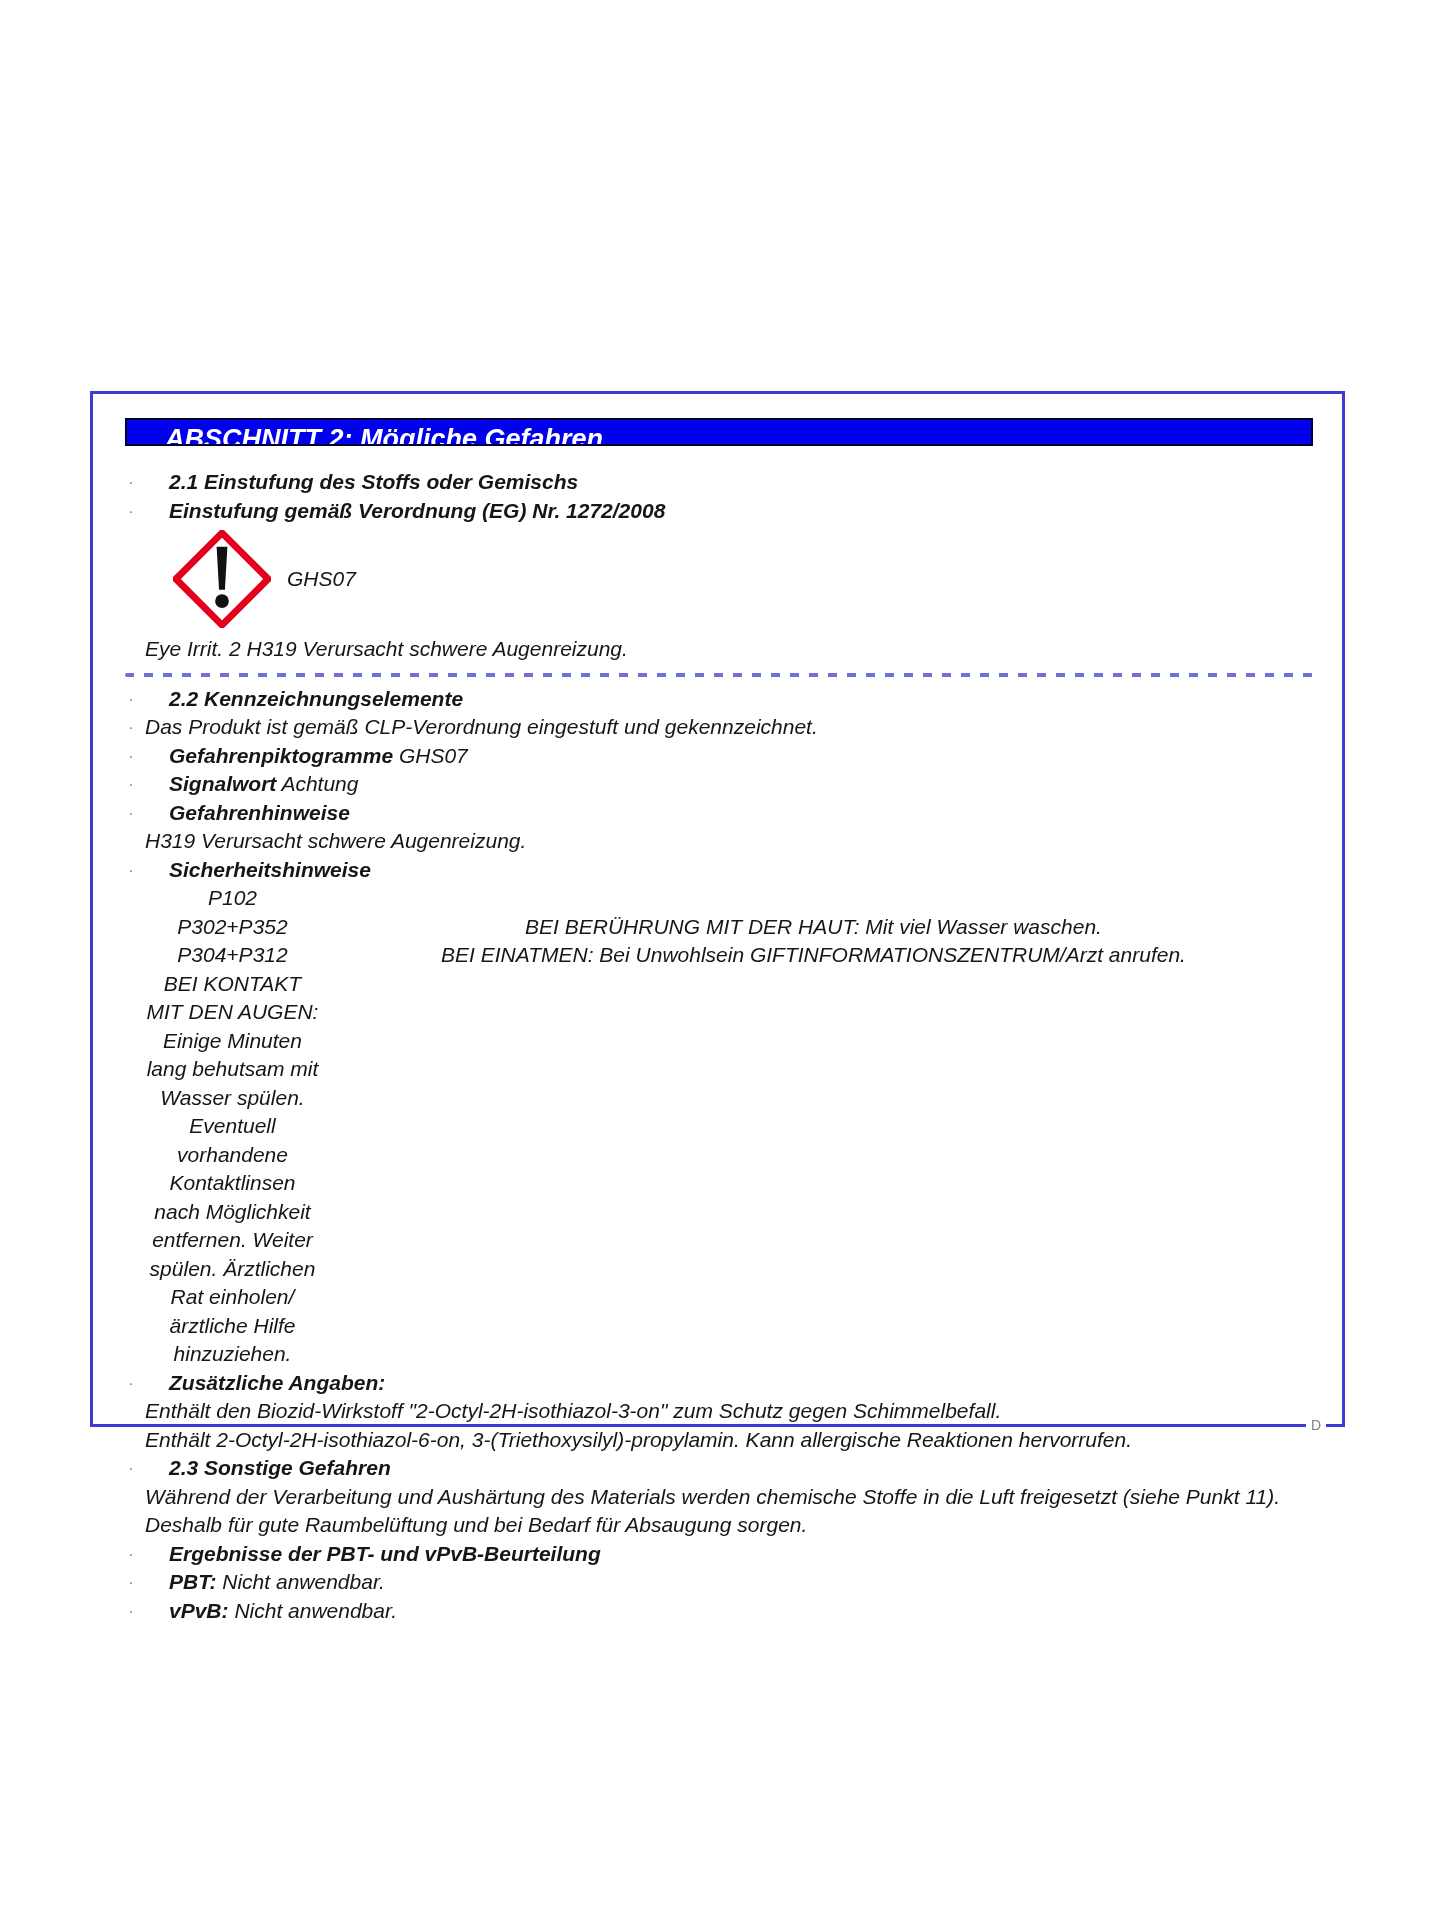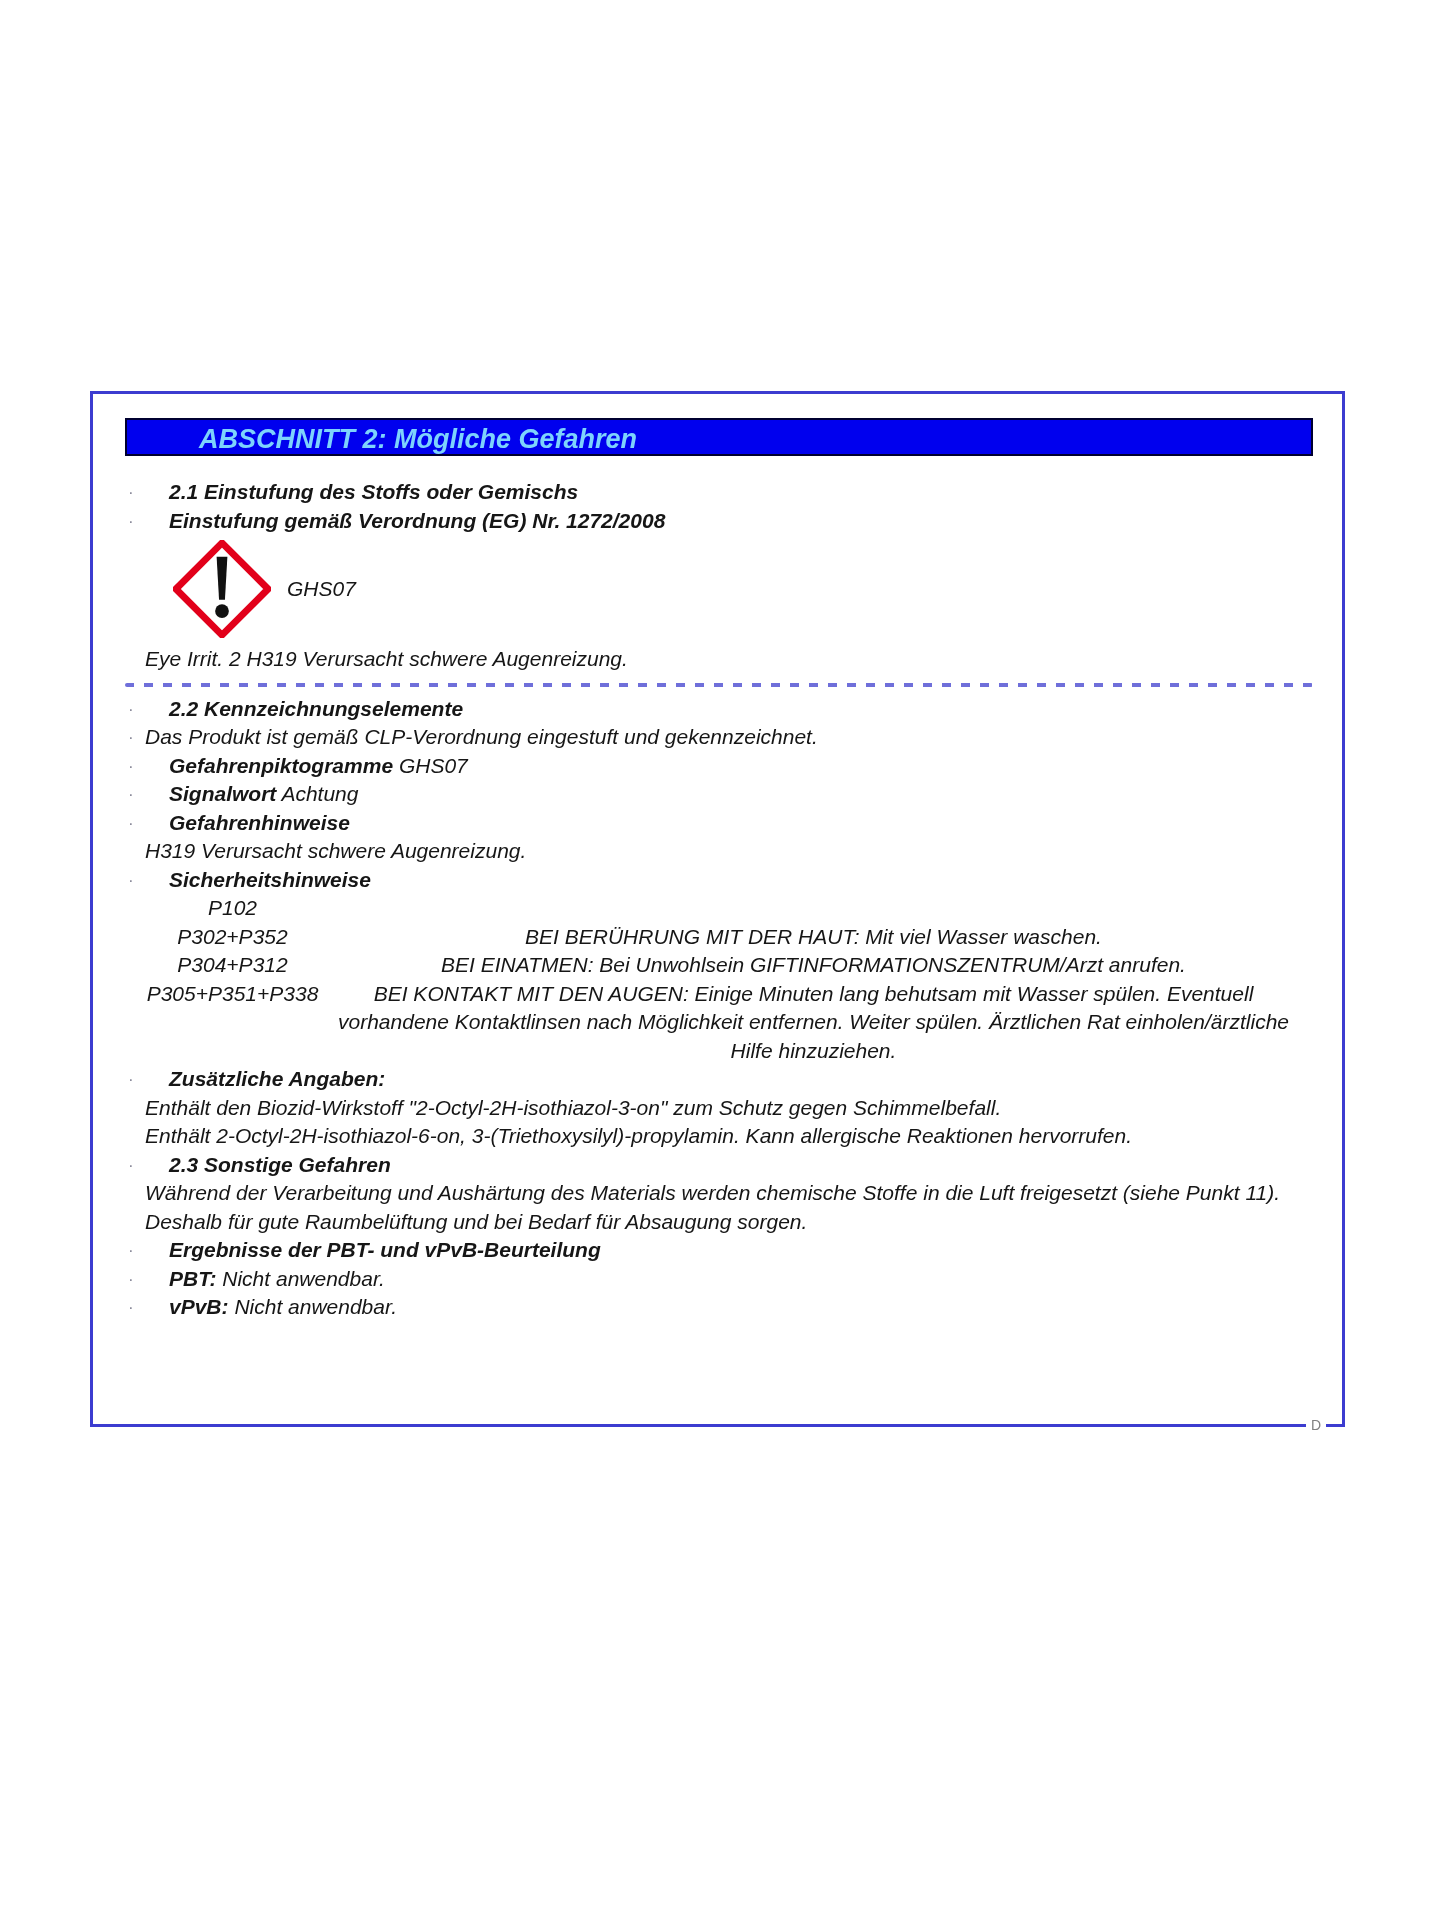--- a/index.html
+++ b/index.html
@@ -12,29 +12,29 @@
   }
   .section-box {
     position: absolute;
     left: 90px; top: 391px;
     width: 1255px; height: 1036px;
     border: 3px solid #3c3cd0;
     background: #ffffff;
   }
   .header-bar {
     margin: 24px 0 0 32px;
-    width: 1188px; height: 38px;
+    width: 1188px; height: 28px;
     background: #0000ee;
     border: 2px solid #000030;
-    color: #7dd3fc;
+    color: #ffffff;
     font-weight: bold;
     font-style: italic;
     font-size: 27px;
     line-height: 38px;
-    padding-left: 72px;
+    padding-left: 38px;
     overflow: hidden;
   }
   .content {
     margin: 22px 35px 0 52px;
     font-style: italic;
     font-size: 21px;
     line-height: 28.5px;
     color: #161616;
   }
   .row { position: relative; }
@@ -140,21 +140,20 @@
     </div>
     <div class="p-row">
       <span>P302+P352</span>
       <span>BEI BERÜHRUNG MIT DER HAUT: Mit viel Wasser waschen.</span>
     </div>
     <div class="p-row">
       <span>P304+P312</span>
       <span>BEI EINATMEN: Bei Unwohlsein GIFTINFORMATIONSZENTRUM/Arzt anrufen.</span>
     </div>
     <div class="p-row">
-      <span>P305+P351+P338</span>
       <span>BEI KONTAKT MIT DEN AUGEN: Einige Minuten lang behutsam mit Wasser spülen. Eventuell vorhandene Kontaktlinsen nach Möglichkeit entfernen. Weiter spülen. Ärztlichen Rat einholen/ärztliche Hilfe hinzuziehen.</span>
     </div>
 
     <div class="row">
       <span class="bullet">·</span>
       <span class="b">Zusätzliche Angaben:</span>
     </div>
 
     <div class="row">Enthält den Biozid-Wirkstoff "2-Octyl-2H-isothiazol-3-on" zum Schutz gegen Schimmelbefall.</div>
     <div class="row">Enthält 2-Octyl-2H-isothiazol-6-on, 3-(Triethoxysilyl)-propylamin. Kann allergische Reaktionen hervorrufen.</div>

